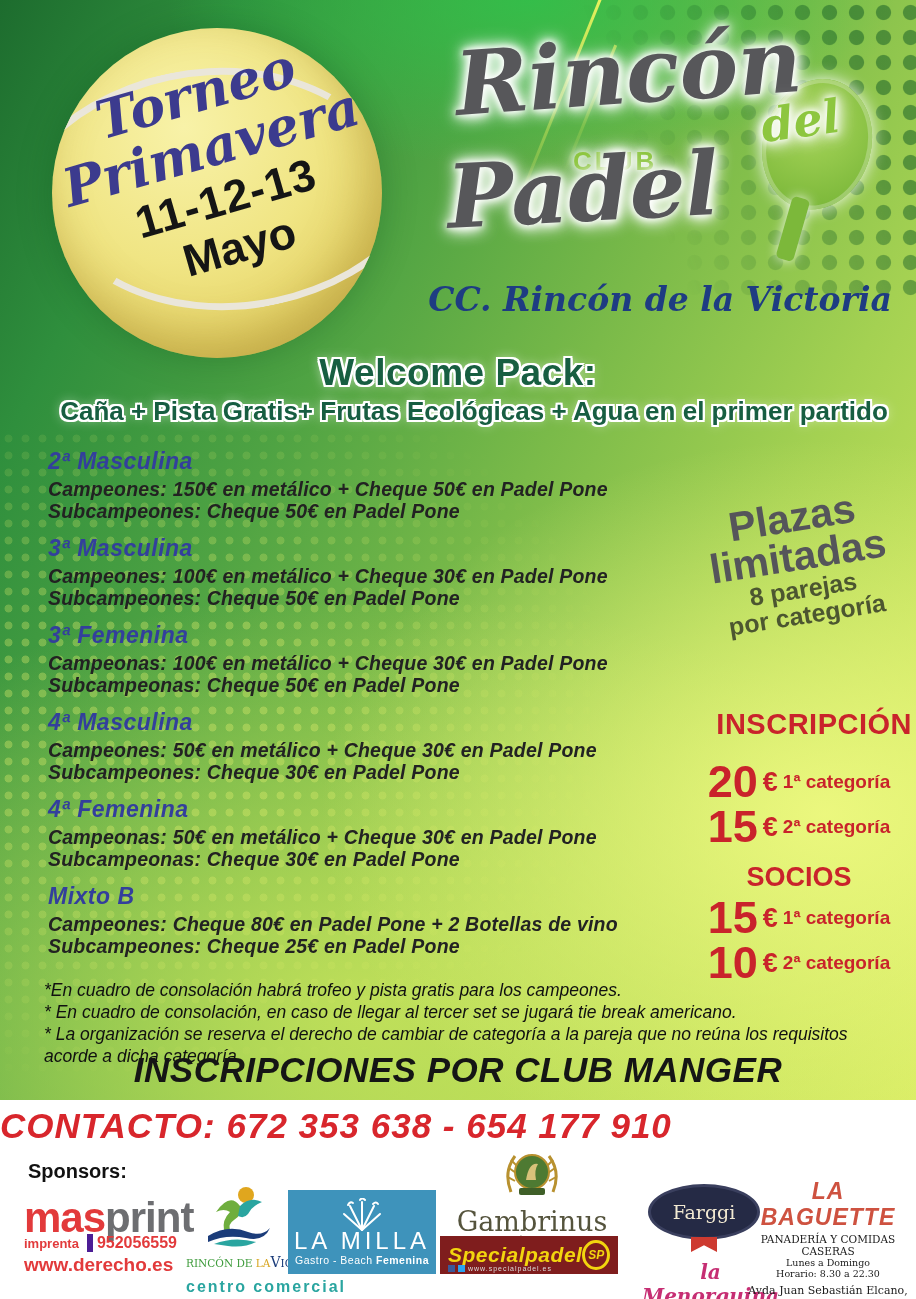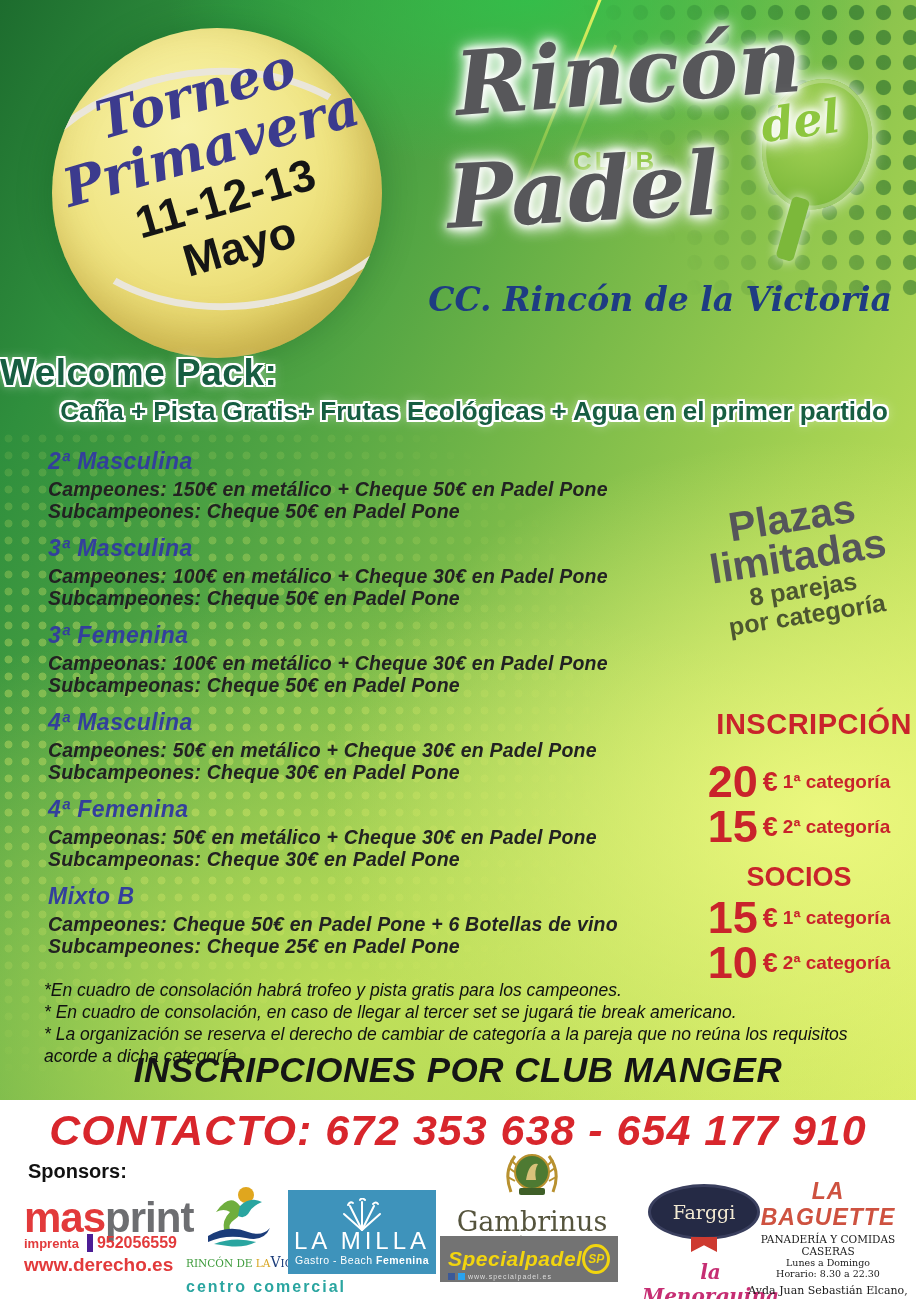--- a/index.html
+++ b/index.html
@@ -58,21 +58,21 @@
     background: radial-gradient(circle at 40% 35%, #a8d65a, #7cb83a 80%);
     box-shadow: 0 0 16px rgba(255,255,255,.95), inset 0 0 0 4px rgba(255,255,255,.25); }
   .racket-handle { position: absolute; left: 53px; top: 122px; width: 18px; height: 64px; background: #7cb83a;
     border-radius: 5px; box-shadow: 0 0 12px rgba(255,255,255,.85); }
   .venue { position: absolute; left: 425px; top: 280px; width: 470px; text-align: center;
     font-family: "DejaVu Serif", serif; font-style: italic; font-weight: bold; font-size: 33px; color: #1e3c82; }
 
   
   .outline-w { text-shadow: -2px -2px 0 #fff, 2px -2px 0 #fff, -2px 2px 0 #fff, 2px 2px 0 #fff,
     -2px 0 0 #fff, 2px 0 0 #fff, 0 -2px 0 #fff, 0 2px 0 #fff, 0 0 12px rgba(255,255,255,.8); }
-  .welcome-title { position: absolute; left: 0; top: 352px; width: 916px; 
+  .welcome-title { position: absolute; left: 0; top: 352px; width: 916px; text-align: center;
     font-size: 37px; font-weight: bold; color: #175e41; letter-spacing: .5px; }
   .welcome-sub { position: absolute; left: 16px; top: 396px; width: 916px; text-align: center;
     font-size: 26px; font-weight: bold; color: #175e41; }
 
   
   .cats { position: absolute; left: 48px; top: 449px; width: 650px; }
   .cat { margin-bottom: 14px; }
   .cat-name { font-size: 23px; font-weight: bold; font-style: italic; color: #333f9c;
     line-height: 25px; margin-bottom: 5px; letter-spacing: .5px; }
   .cat-line { font-size: 19.5px; font-weight: bold; font-style: italic; color: #222;
@@ -93,22 +93,22 @@
   .socios-title { font-size: 27px; font-weight: bold; margin: 14px 0 4px; }
 
   
   .footnotes { position: absolute; left: 44px; top: 979px; width: 850px; }
   .footnote { font-size: 17.5px; font-style: italic; color: #101010; line-height: 22px; }
   .reg-line { position: absolute; left: 0; top: 1050px; width: 916px; text-align: center;
     font-size: 35px; font-weight: bold; font-style: italic; color: #151515; letter-spacing: .5px; }
 
   
   .white-band { position: absolute; left: 0; top: 1100px; width: 916px; height: 199px; background: #fff; }
-  .contact { position: absolute; left: 0; top: 6px; width: 100%; text-align: center;
-    font-size: 43px; font-weight: bold; font-style: italic; color: #d8262c; letter-spacing: 1px; }
+  .contact { position: absolute; left: 0; top: 6px; width: 100%; 
+    font-size: 35px; font-weight: bold; font-style: italic; color: #d8262c; letter-spacing: 1px; }
   .sponsors-label { position: absolute; left: 28px; top: 60px; font-size: 20px; font-weight: bold; color: #111; }
 
   
   .sp { position: absolute; }
   
   .masprint { left: 24px; top: 98px; width: 166px; }
   .mas-name { font-size: 42px; font-weight: bold; letter-spacing: -1px; line-height: 40px; }
   .mas-red { color: #e23a3b; } .mas-gray { color: #6d6e71; }
   .mas-row2 { display: flex; align-items: center; gap: 8px; margin-top: -4px; }
   .mas-tag { color: #e23a3b; font-size: 13px; font-weight: bold; }
@@ -124,21 +124,21 @@
   .lamilla { left: 288px; top: 90px; width: 148px; height: 84px; background: #3e93bb; color: #fff;
     display: flex; flex-direction: column; align-items: center; justify-content: flex-end; padding-bottom: 8px; }
   .lm-shell { position: absolute; top: 8px; left: 50%; transform: translateX(-50%); }
   .lm-name { font-size: 24px; letter-spacing: 4px; line-height: 26px; }
   .lm-sub { font-size: 10.5px; letter-spacing: .5px; }
   
   .gambrinus { left: 452px; top: 48px; width: 160px; text-align: center; }
   .gb-name { font-family: "DejaVu Serif", serif; font-size: 27px; color: #55543d; line-height: 28px; }
   .gb-sub { font-family: "DejaVu Serif", serif; font-size: 10.5px; letter-spacing: 1.5px; color: #55543d; }
   
-  .specialpadel { left: 440px; top: 136px; width: 178px; height: 46px; background: #737373;
+  .specialpadel { left: 440px; top: 136px; width: 178px; height: 38px; background: #7f1d1d;
     display: flex; align-items: center; justify-content: space-between; padding: 0 8px; position: absolute; }
   .spd-name { font-size: 21px; font-weight: bold; font-style: italic; color: #f2d50e; letter-spacing: .5px; }
   .spd-badge { width: 30px; height: 30px; border-radius: 50%; border: 3px solid #f2d50e; color: #f2d50e;
     font-size: 12px; font-weight: bold; font-style: italic; display: flex; align-items: center; justify-content: center; }
   .spd-webrow { position: absolute; left: 8px; bottom: 2px; display: flex; align-items: center; gap: 3px; }
   .spd-sq { width: 7px; height: 7px; display: inline-block; }
   .spd-fb { background: #3b5998; } .spd-tw { background: #2aa3ef; }
   .spd-web { font-size: 7px; color: #ddd; letter-spacing: 1px; }
   
   .farggi { left: 642px; top: 84px; width: 124px; text-align: center; }
@@ -216,21 +216,21 @@
       <div class="cat-line">Campeones: 50€ en metálico + Cheque 30€ en Padel Pone</div>
       <div class="cat-line">Subcampeones: Cheque 30€ en Padel Pone</div>
     </div>
     <div class="cat">
       <div class="cat-name">4ª Femenina</div>
       <div class="cat-line">Campeonas: 50€ en metálico + Cheque 30€ en Padel Pone</div>
       <div class="cat-line">Subcampeonas: Cheque 30€ en Padel Pone</div>
     </div>
     <div class="cat">
       <div class="cat-name">Mixto B</div>
-      <div class="cat-line">Campeones: Cheque 50€ en Padel Pone + 6 Botellas de vino</div>
+      <div class="cat-line">Campeones: Cheque 80€ en Padel Pone + 2 Botellas de vino</div>
       <div class="cat-line">Subcampeones: Cheque 25€ en Padel Pone</div>
     </div>
   </div>
 
   <div class="plazas">
     <div class="plazas-big">Plazas</div>
     <div class="plazas-big">limitadas</div>
     <div class="plazas-small">8 parejas</div>
     <div class="plazas-small">por categoría</div>
   </div>

